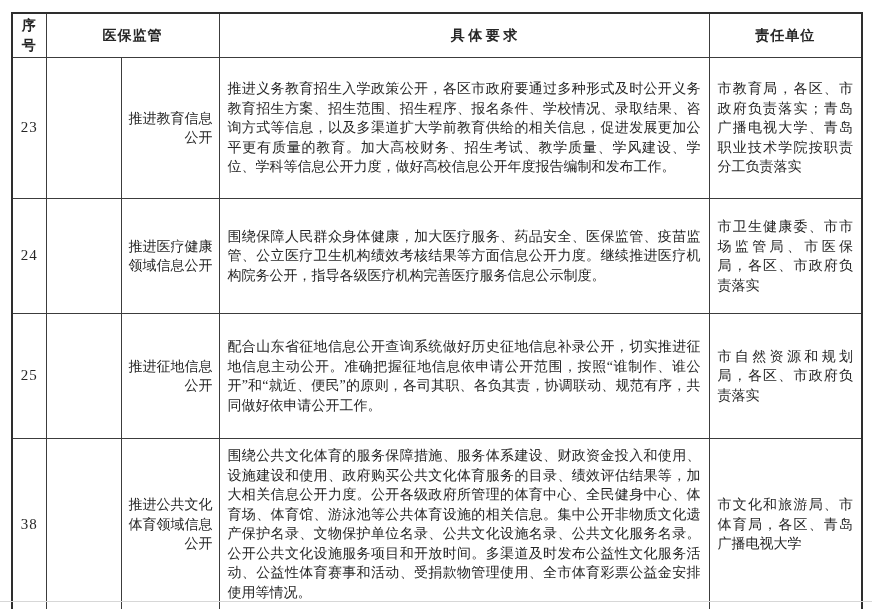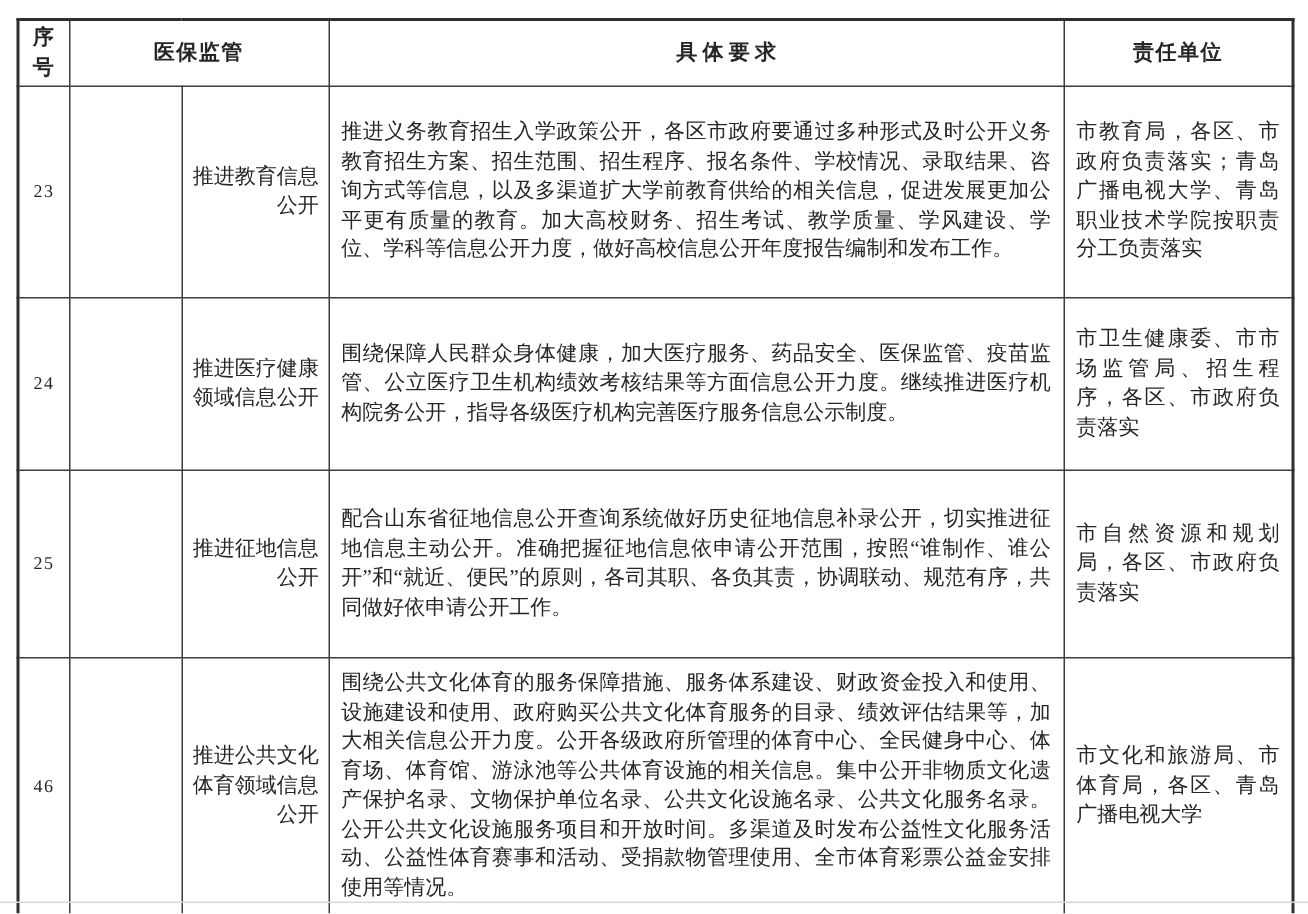--- a/index.html
+++ b/index.html
@@ -40,21 +40,21 @@
   .doc-table tbody tr:nth-child(4) { height: 172px; }
   .doc-table th {
     font-weight: bold;
     text-align: center;
     padding: 2px 2px;
     letter-spacing: 1px;
   }
   th.h-req { letter-spacing: 0; padding-left: 42px; }
   td.c-num {
     text-align: center;
-    font-size: 12px;
+    font-size: 15px;
     letter-spacing: 1px;
   }
   td.c-cat {  }
   td.c-task {
     padding: 2px 6px;
     text-align: right;
   }
   td.c-req {
     padding: 4px 8px;
     text-align: justify;
@@ -103,31 +103,31 @@
         <td class="c-cat"></td>
         <td class="c-task">推进教育信息公开</td>
         <td class="c-req">推进义务教育招生入学政策公开，各区市政府要通过多种形式及时公开义务教育招生方案、招生范围、招生程序、报名条件、学校情况、录取结果、咨询方式等信息，以及多渠道扩大学前教育供给的相关信息，促进发展更加公平更有质量的教育。加大高校财务、招生考试、教学质量、学风建设、学位、学科等信息公开力度，做好高校信息公开年度报告编制和发布工作。</td>
         <td class="c-unit">市教育局，各区、市政府负责落实；青岛广播电视大学、青岛职业技术学院按职责分工负责落实</td>
       </tr>
       <tr>
         <td class="c-num">24</td>
         <td class="c-cat"></td>
         <td class="c-task">推进医疗健康领域信息公开</td>
         <td class="c-req">围绕保障人民群众身体健康，加大医疗服务、药品安全、医保监管、疫苗监管、公立医疗卫生机构绩效考核结果等方面信息公开力度。继续推进医疗机构院务公开，指导各级医疗机构完善医疗服务信息公示制度。</td>
-        <td class="c-unit">市卫生健康委、市市场监管局、招生程序，各区、市政府负责落实</td>
+        <td class="c-unit">市卫生健康委、市市场监管局、市医保局，各区、市政府负责落实</td>
       </tr>
       <tr>
         <td class="c-num">25</td>
         <td class="c-cat"></td>
         <td class="c-task">推进征地信息公开</td>
         <td class="c-req">配合山东省征地信息公开查询系统做好历史征地信息补录公开，切实推进征地信息主动公开。准确把握征地信息依申请公开范围，按照“谁制作、谁公开”和“就近、便民”的原则，各司其职、各负其责，协调联动、规范有序，共同做好依申请公开工作。</td>
         <td class="c-unit">市自然资源和规划局，各区、市政府负责落实</td>
       </tr>
       <tr>
-        <td class="c-num">46</td>
+        <td class="c-num">38</td>
         <td class="c-cat"></td>
         <td class="c-task">推进公共文化体育领域信息公开</td>
         <td class="c-req">围绕公共文化体育的服务保障措施、服务体系建设、财政资金投入和使用、设施建设和使用、政府购买公共文化体育服务的目录、绩效评估结果等，加大相关信息公开力度。公开各级政府所管理的体育中心、全民健身中心、体育场、体育馆、游泳池等公共体育设施的相关信息。集中公开非物质文化遗产保护名录、文物保护单位名录、公共文化设施名录、公共文化服务名录。公开公共文化设施服务项目和开放时间。多渠道及时发布公益性文化服务活动、公益性体育赛事和活动、受捐款物管理使用、全市体育彩票公益金安排使用等情况。</td>
         <td class="c-unit">市文化和旅游局、市体育局，各区、青岛广播电视大学</td>
       </tr>
     </tbody>
   </table>
 
   <div class="page-edge-line"></div>
 

